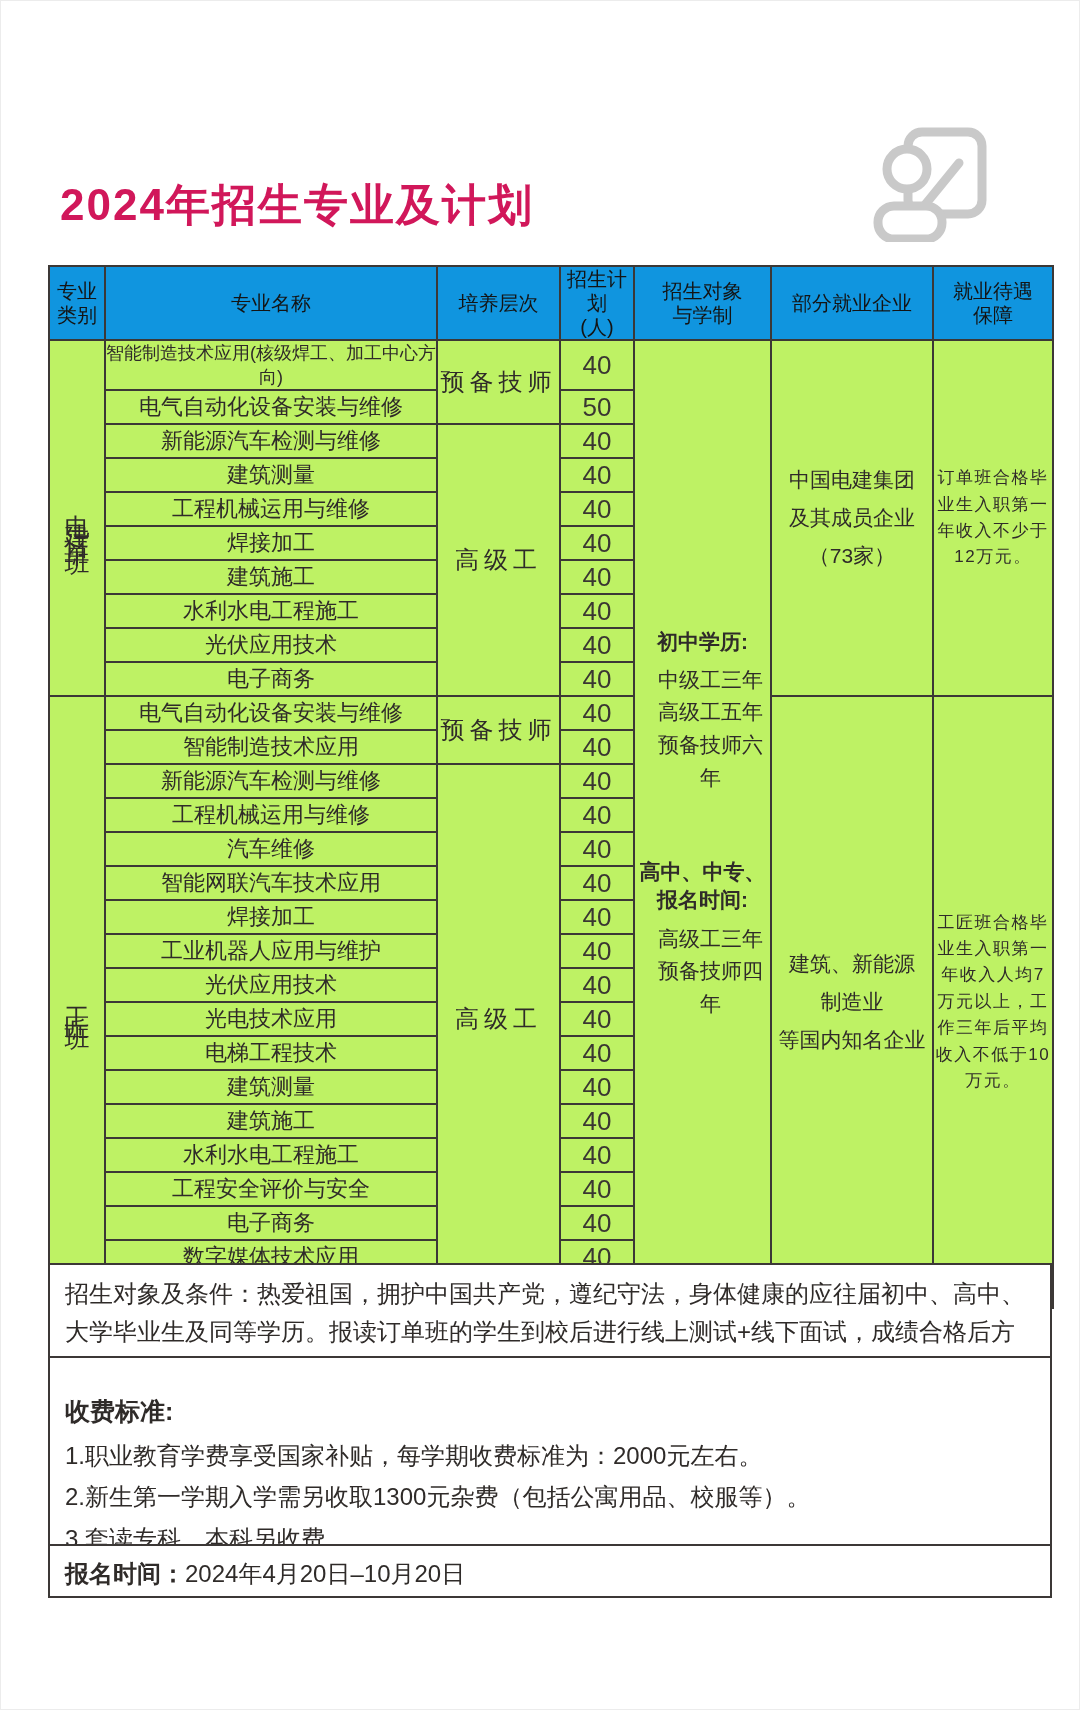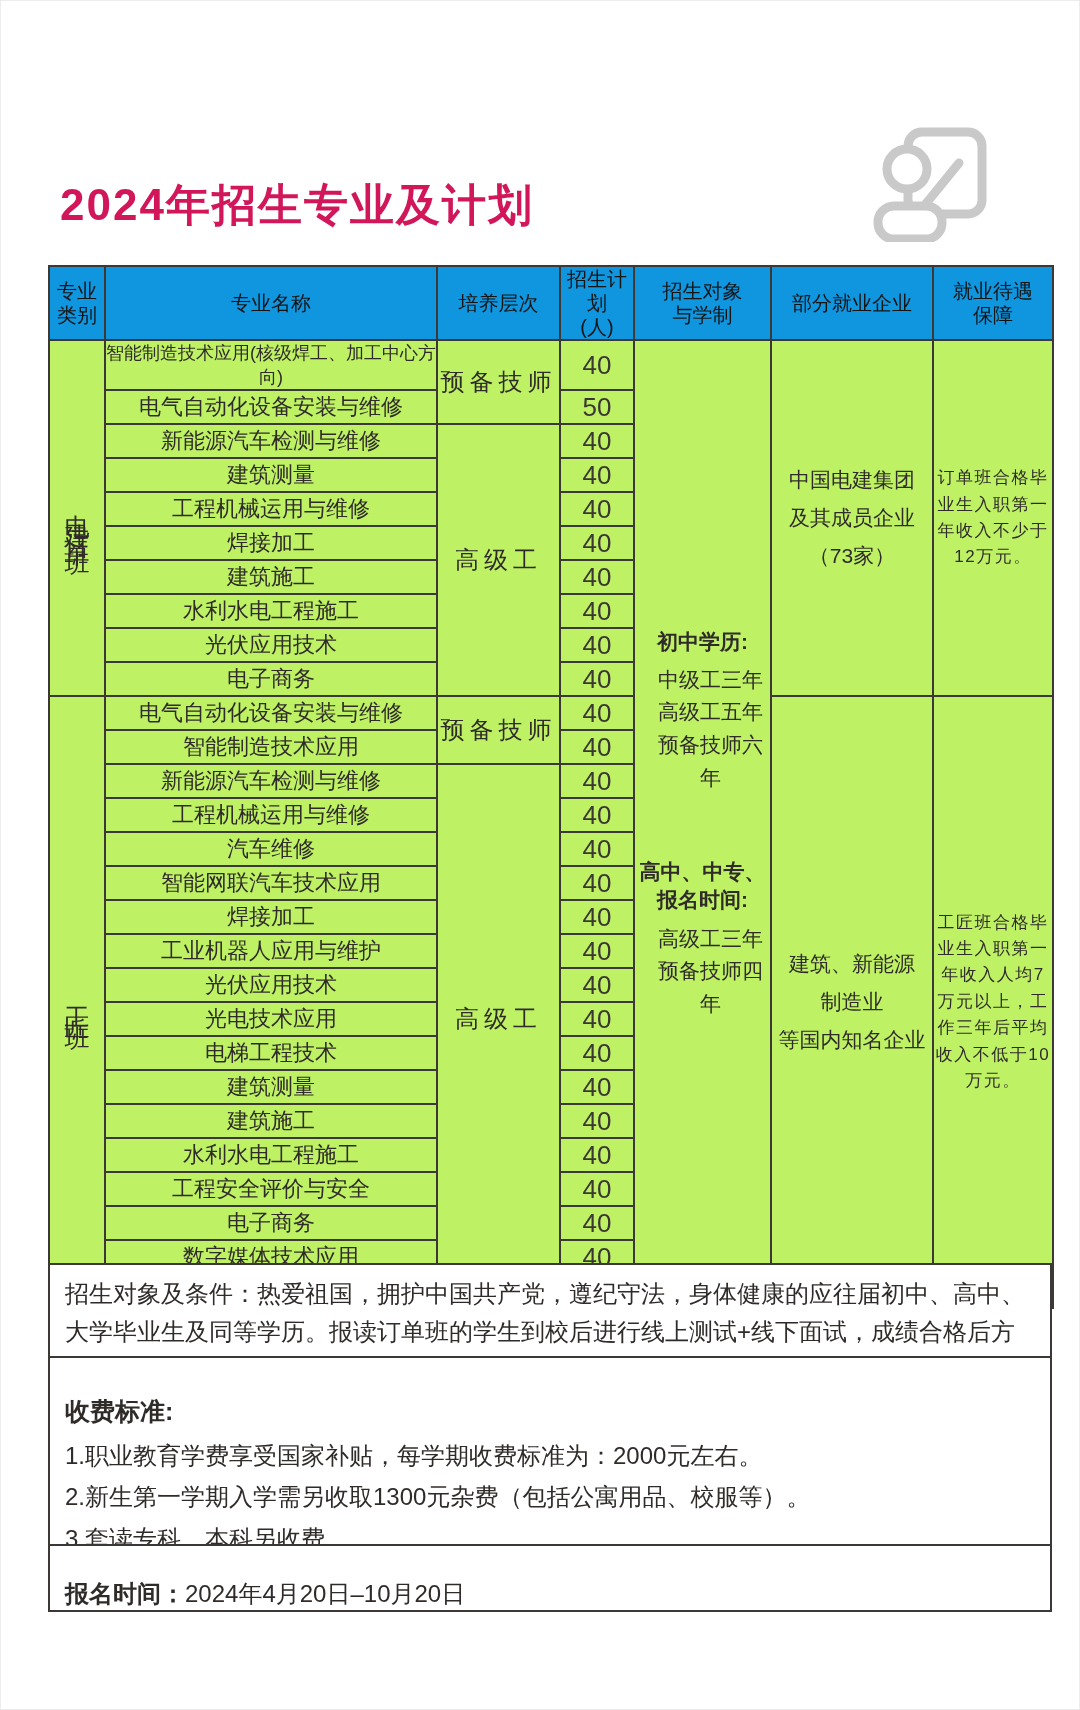--- a/index.html
+++ b/index.html
@@ -41,21 +41,21 @@
   td.employer{font-size:21px;white-space:pre-line;line-height:1.8;}
   td.benefit{font-size:17px;text-align:left;vertical-align:middle;padding:8px 11px;line-height:1.55;letter-spacing:1.5px;}
   .note{
     position:absolute;left:48px;width:1004px;box-sizing:border-box;
     border:2px solid #3c3836;background:#fff;color:#2f2b29;
   }
   .note-admission{top:1263px;height:95px;font-size:24px;line-height:1.6;padding:10px 15px;}
   .note-fees{top:1356px;height:190px;font-size:24px;padding:16px 15px;}
   .fees-title{font-weight:700;font-size:25px;margin-bottom:12px;margin-top:21px;}
   .fee-item{margin-top:9px;line-height:1.35;}
-  .note-signup{top:1544px;height:68px;font-size:24px;padding:32px 15px;}
+  .note-signup{top:1544px;height:54px;font-size:24px;padding:12px 15px;}
   .bold{font-weight:700;}
 </style>
 </head>
 <body>
 
 <div class="page">
 
   <h1 class="title">2024年招生专业及计划</h1>
 
   <svg class="badge" viewBox="0 0 124 118" aria-hidden="true">

